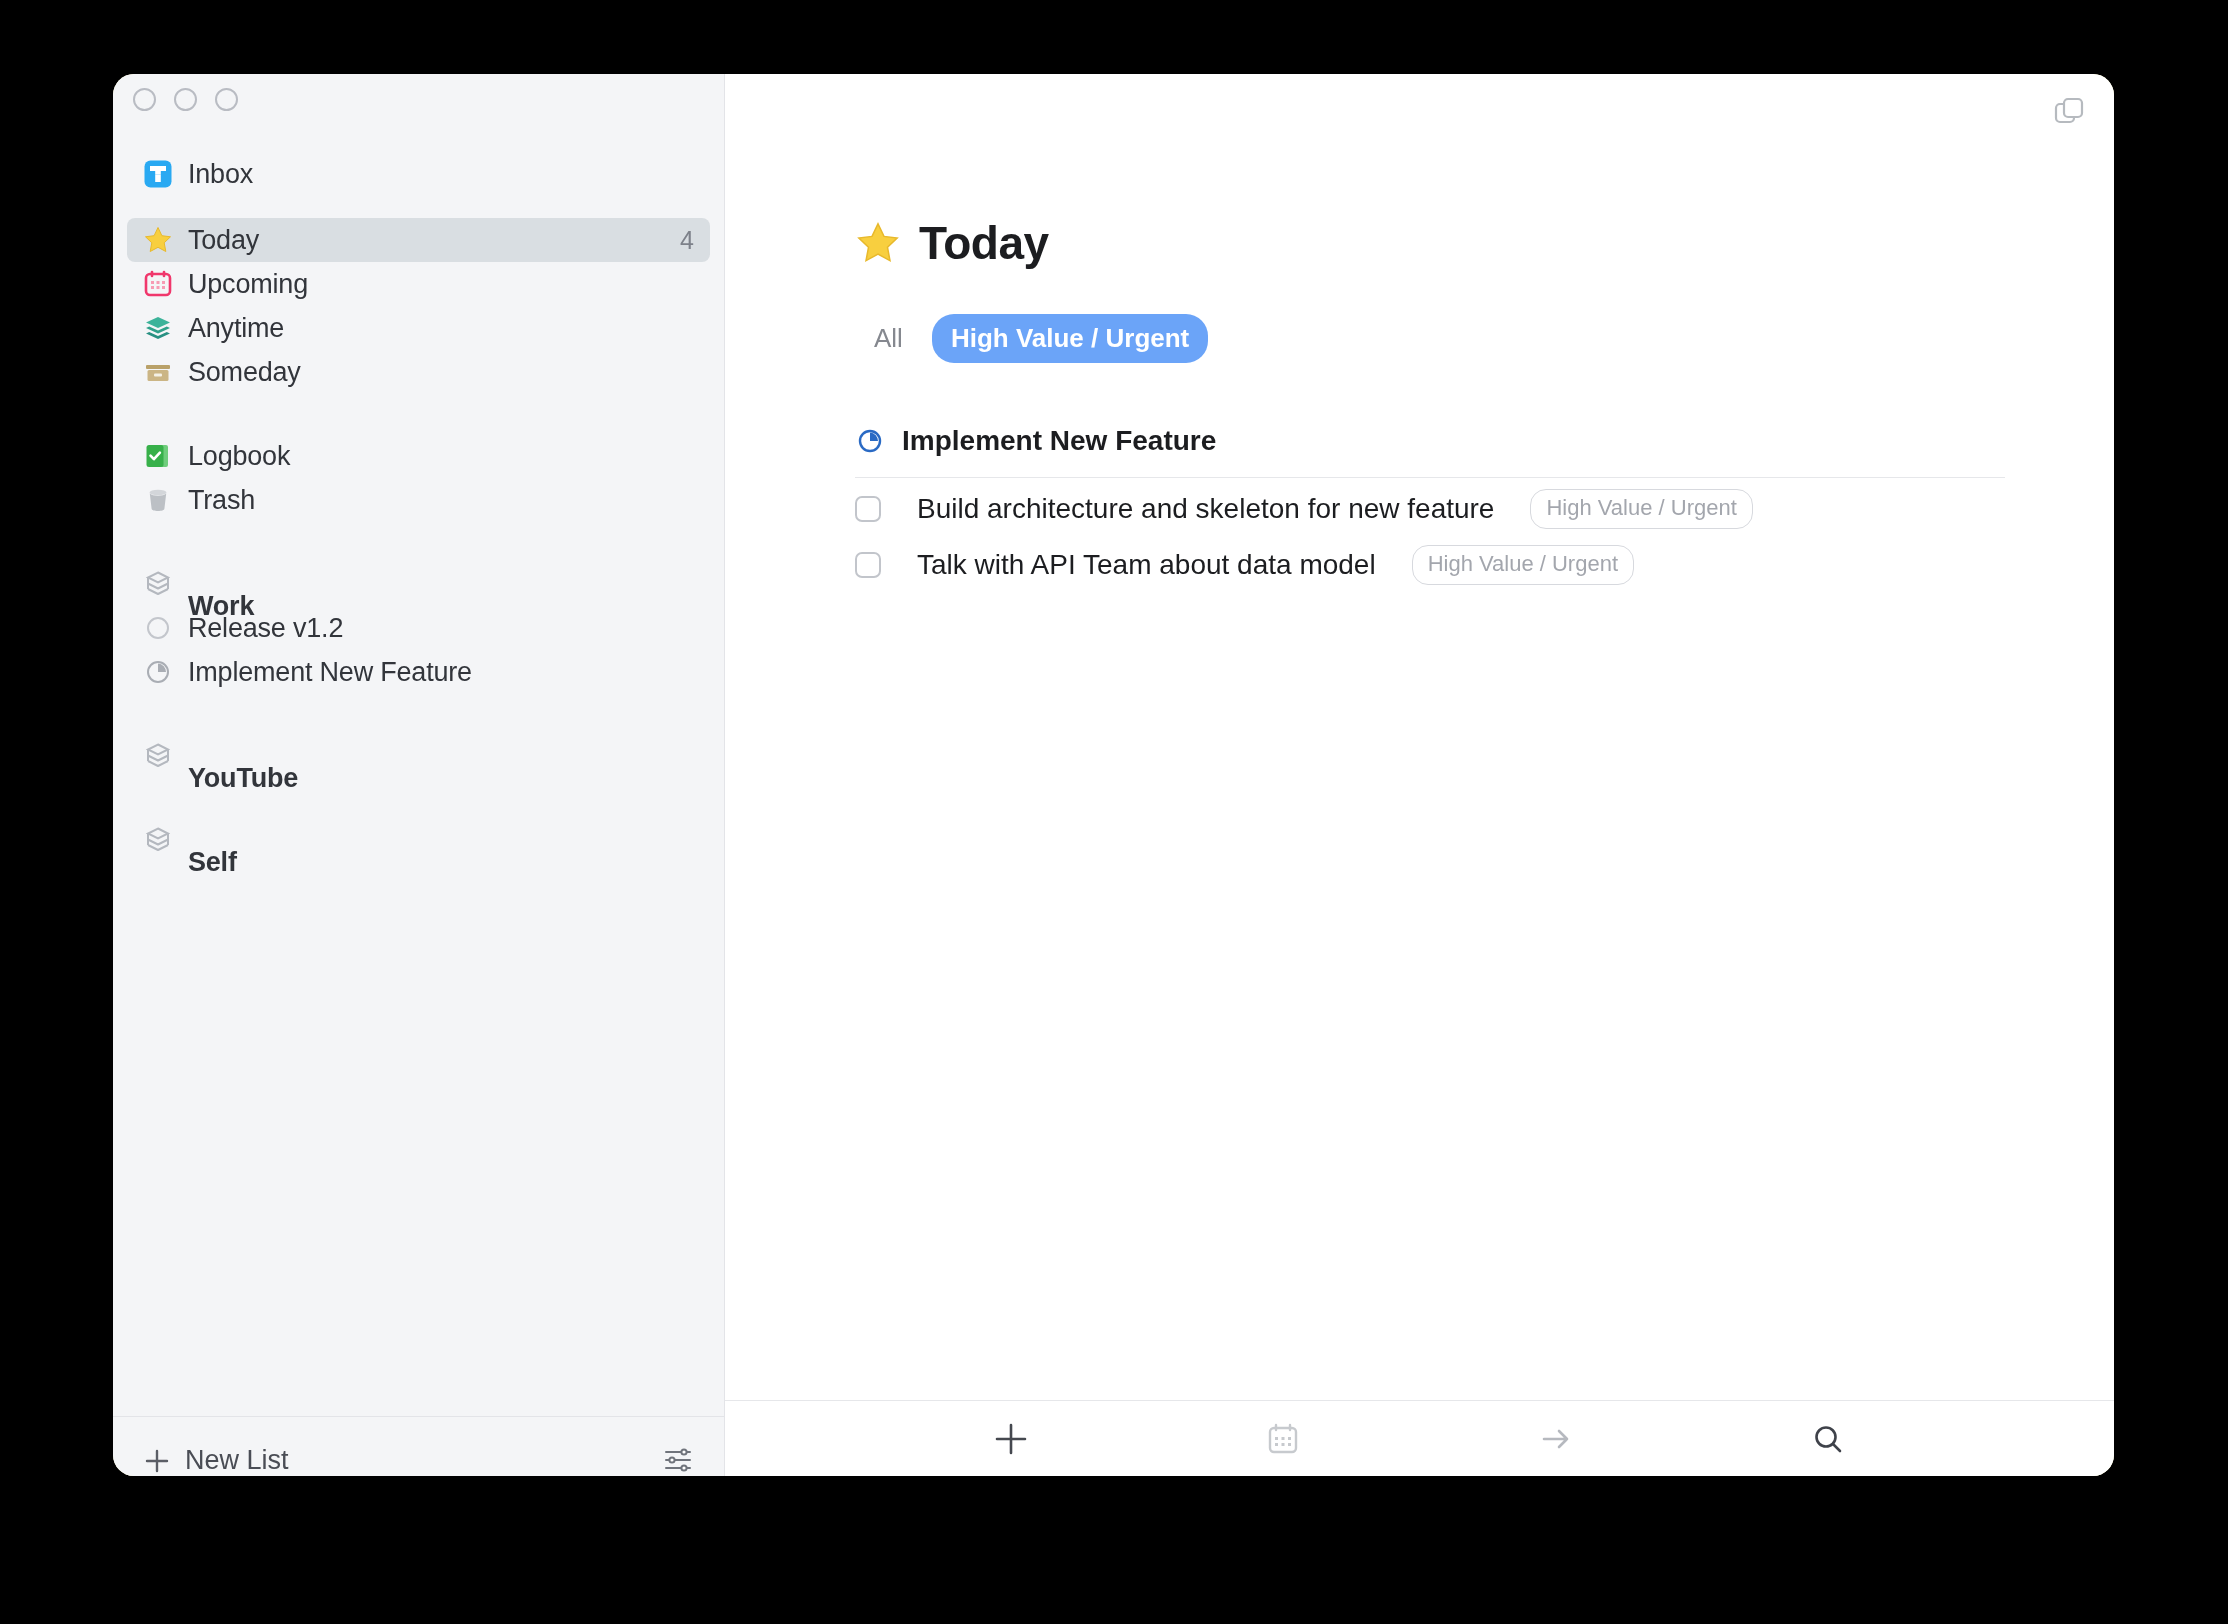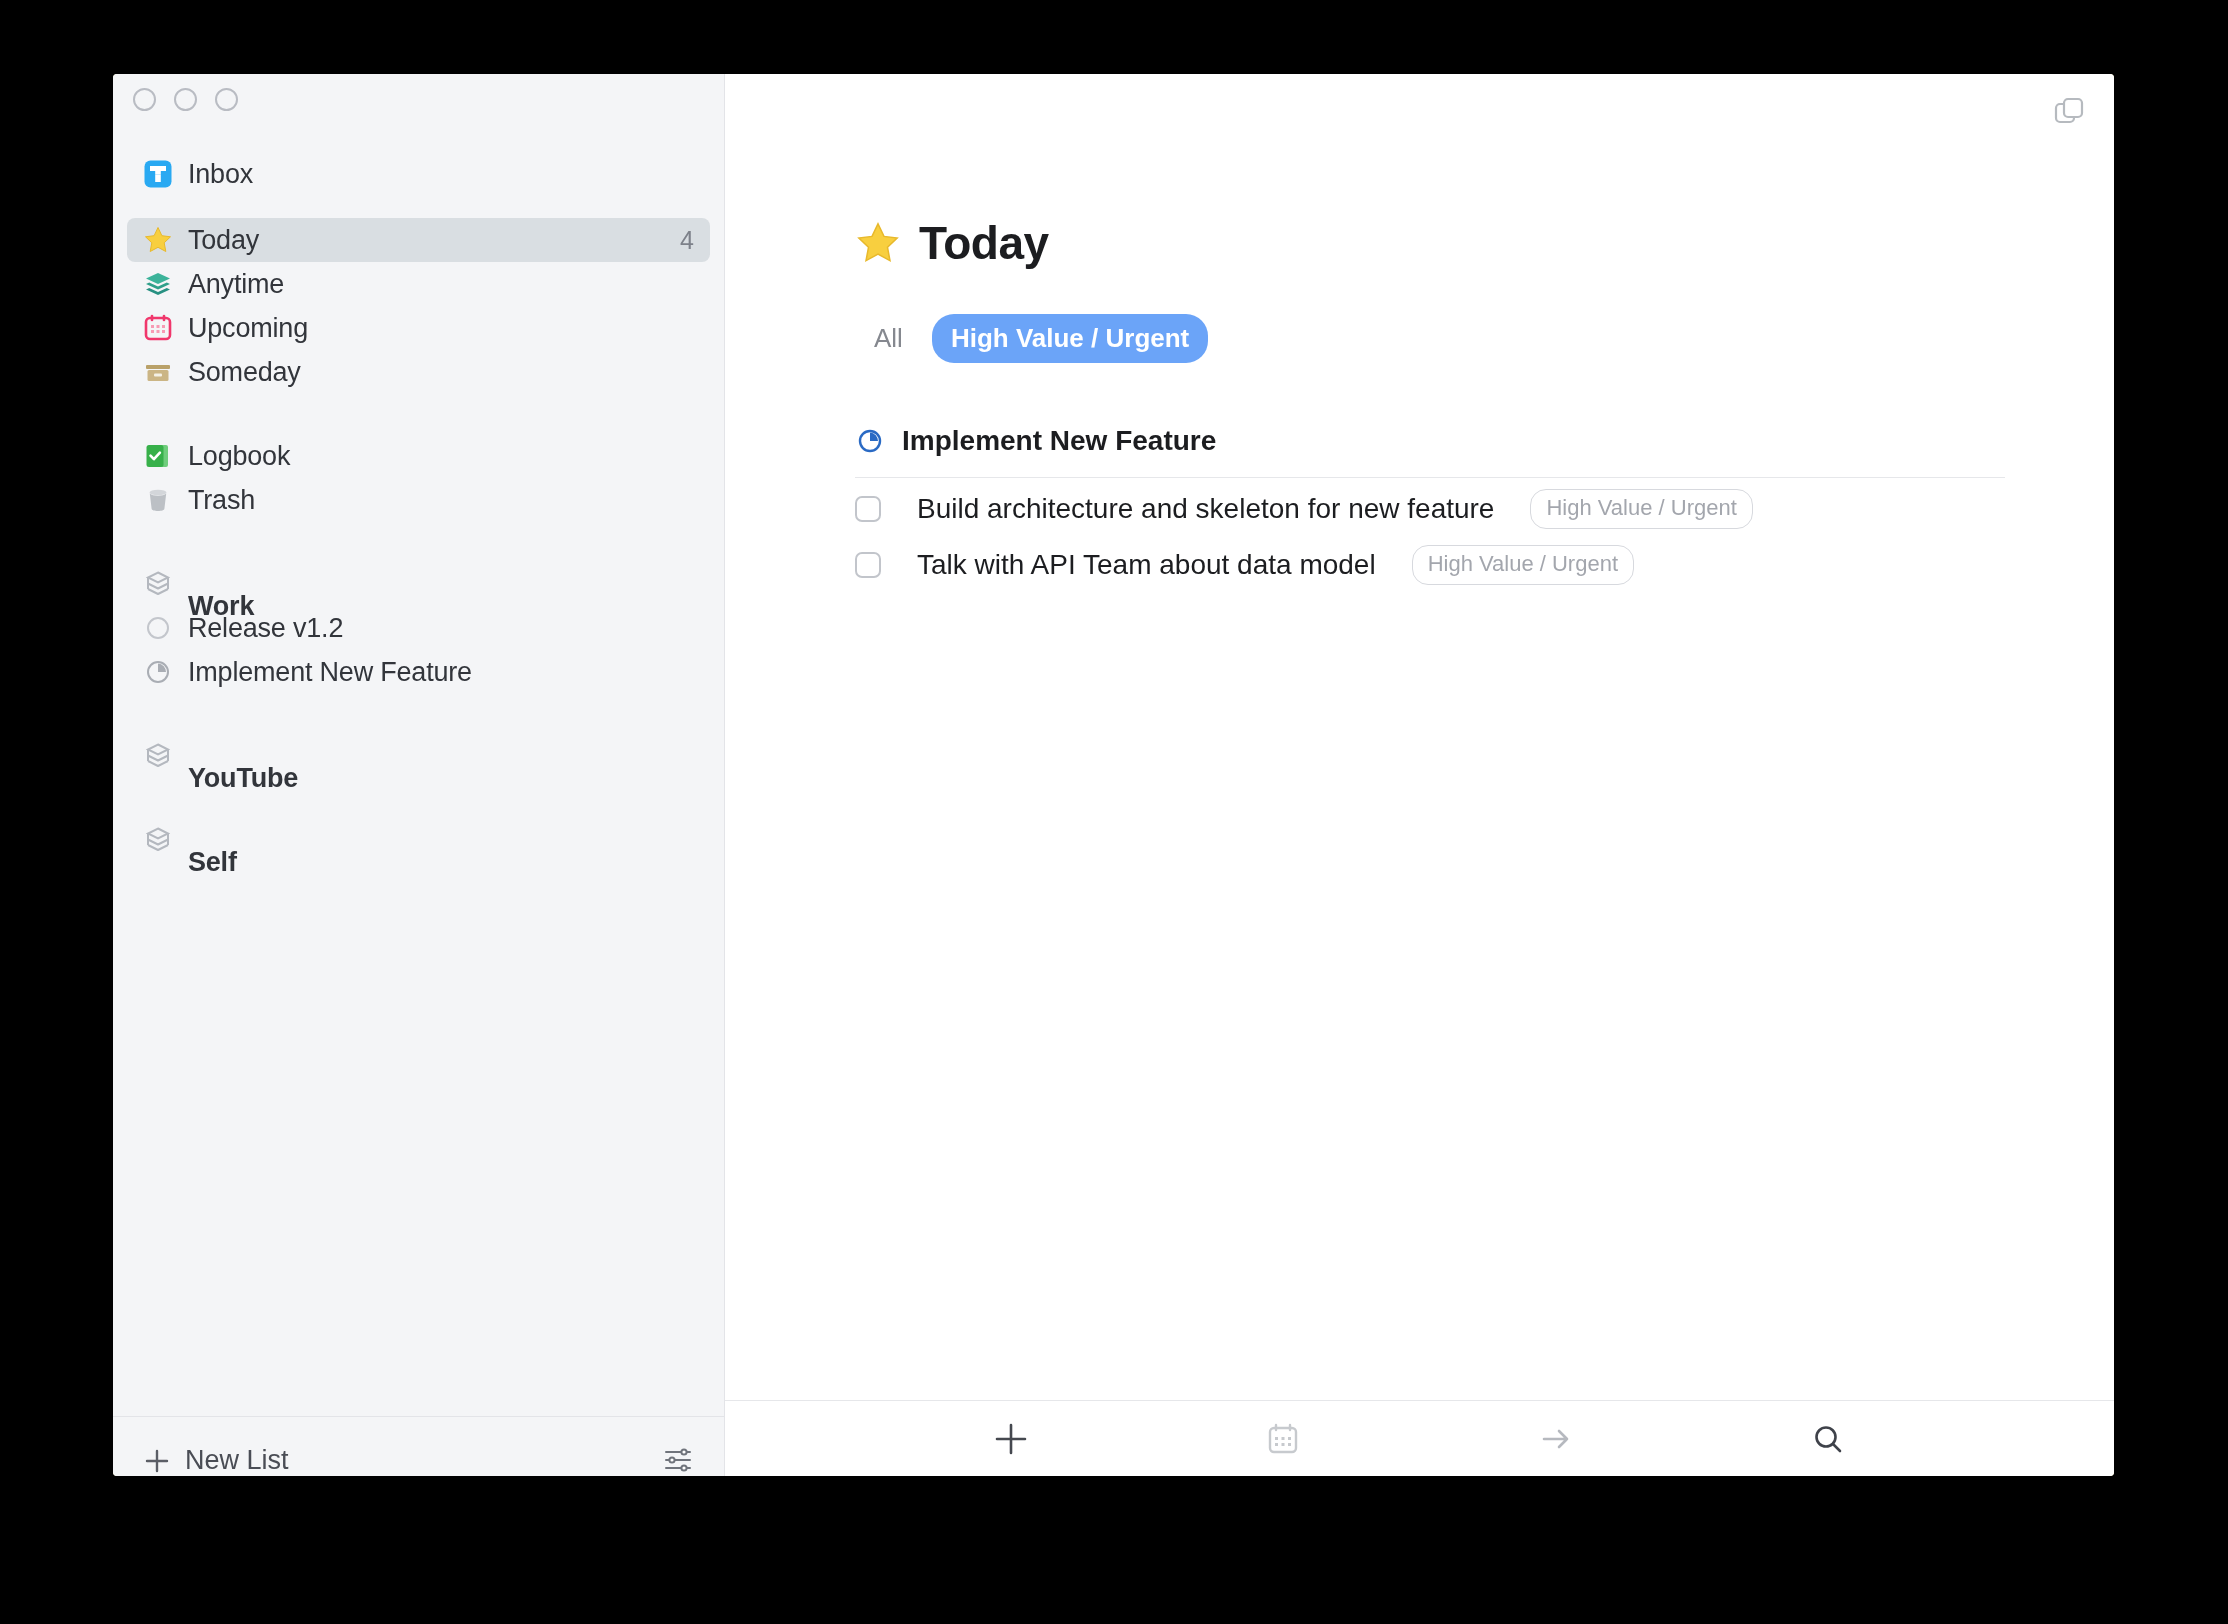--- a/index.html
+++ b/index.html
@@ -7,21 +7,21 @@
     width: 2228px; height: 1624px;
     background: #000;
     font-family: "Liberation Sans", sans-serif;
     overflow: hidden;
   }
   #window {
     position: absolute;
     left: 113px; top: 74px;
     width: 2001px; height: 1402px;
     background: #fef9c3;
-    border-radius: 4px;
+    border-radius: 21px;
     overflow: hidden;
     display: flex;
   }
 
   
   #sidebar {
     width: 612px;
     height: 100%;
     background: #f4f5f7;
     border-right: 1px solid #e3e4e8;
@@ -202,46 +202,46 @@
       </div>
 
       <div class="gap-sm"></div>
 
       <div class="row selected">
         <svg class="ico" viewBox="0 0 30 30">
           <path d="M15 2.5l3.9 8.2 8.6 1.1-6.3 6 1.6 8.7L15 22.3 7.2 26.5l1.6-8.7-6.3-6 8.6-1.1z" fill="#f8cf3f" stroke="#e8b92c" stroke-width="1"></path>
         </svg>
         <span class="label">Today</span>
         <span class="badge">4</span>
-      </div>
-
-      <div class="row">
-        <svg class="ico" viewBox="0 0 30 30">
-          <path d="M15 4l12 5.5-12 5.5L3 9.5z" fill="#3cb39a"></path>
-          <path d="M3 15l12 5.5L27 15l-3.2-1.5L15 17.5 6.2 13.5z" fill="#2fa08a"></path>
-          <path d="M3 20.5L15 26l12-5.5-3.2-1.5L15 23l-8.8-4z" fill="#279082"></path>
-        </svg>
-        <span class="label">Anytime</span>
       </div>
 
       <div class="row">
         <svg class="ico" viewBox="0 0 30 30">
           <rect x="3" y="5" width="24" height="21" rx="4" fill="none" stroke="#f0376c" stroke-width="2.6"></rect>
           <line x1="9" y1="3" x2="9" y2="7" stroke="#f0376c" stroke-width="2.6" stroke-linecap="round"></line>
           <line x1="21" y1="3" x2="21" y2="7" stroke="#f0376c" stroke-width="2.6" stroke-linecap="round"></line>
           <g fill="#f79bb4">
             <rect x="8" y="12" width="3" height="3"></rect>
               <rect x="13.5" y="12" width="3" height="3"></rect>
               <rect x="19" y="12" width="3" height="3"></rect>
             <rect x="8" y="17" width="3" height="3"></rect>
               <rect x="13.5" y="17" width="3" height="3"></rect>
               <rect x="19" y="17" width="3" height="3"></rect>
           </g>
         </svg>
         <span class="label">Upcoming</span>
+      </div>
+
+      <div class="row">
+        <svg class="ico" viewBox="0 0 30 30">
+          <path d="M15 4l12 5.5-12 5.5L3 9.5z" fill="#3cb39a"></path>
+          <path d="M3 15l12 5.5L27 15l-3.2-1.5L15 17.5 6.2 13.5z" fill="#2fa08a"></path>
+          <path d="M3 20.5L15 26l12-5.5-3.2-1.5L15 23l-8.8-4z" fill="#279082"></path>
+        </svg>
+        <span class="label">Anytime</span>
       </div>
 
       <div class="row">
         <svg class="ico" viewBox="0 0 30 30">
           <rect x="3" y="8" width="24" height="4" rx="1" fill="#b9a169"></rect>
           <rect x="4.5" y="13" width="21" height="11" rx="1.5" fill="#cbb585"></rect>
           <rect x="11" y="16.5" width="8" height="3" rx="1" fill="#f4f1e6"></rect>
         </svg>
         <span class="label">Someday</span>
       </div>

